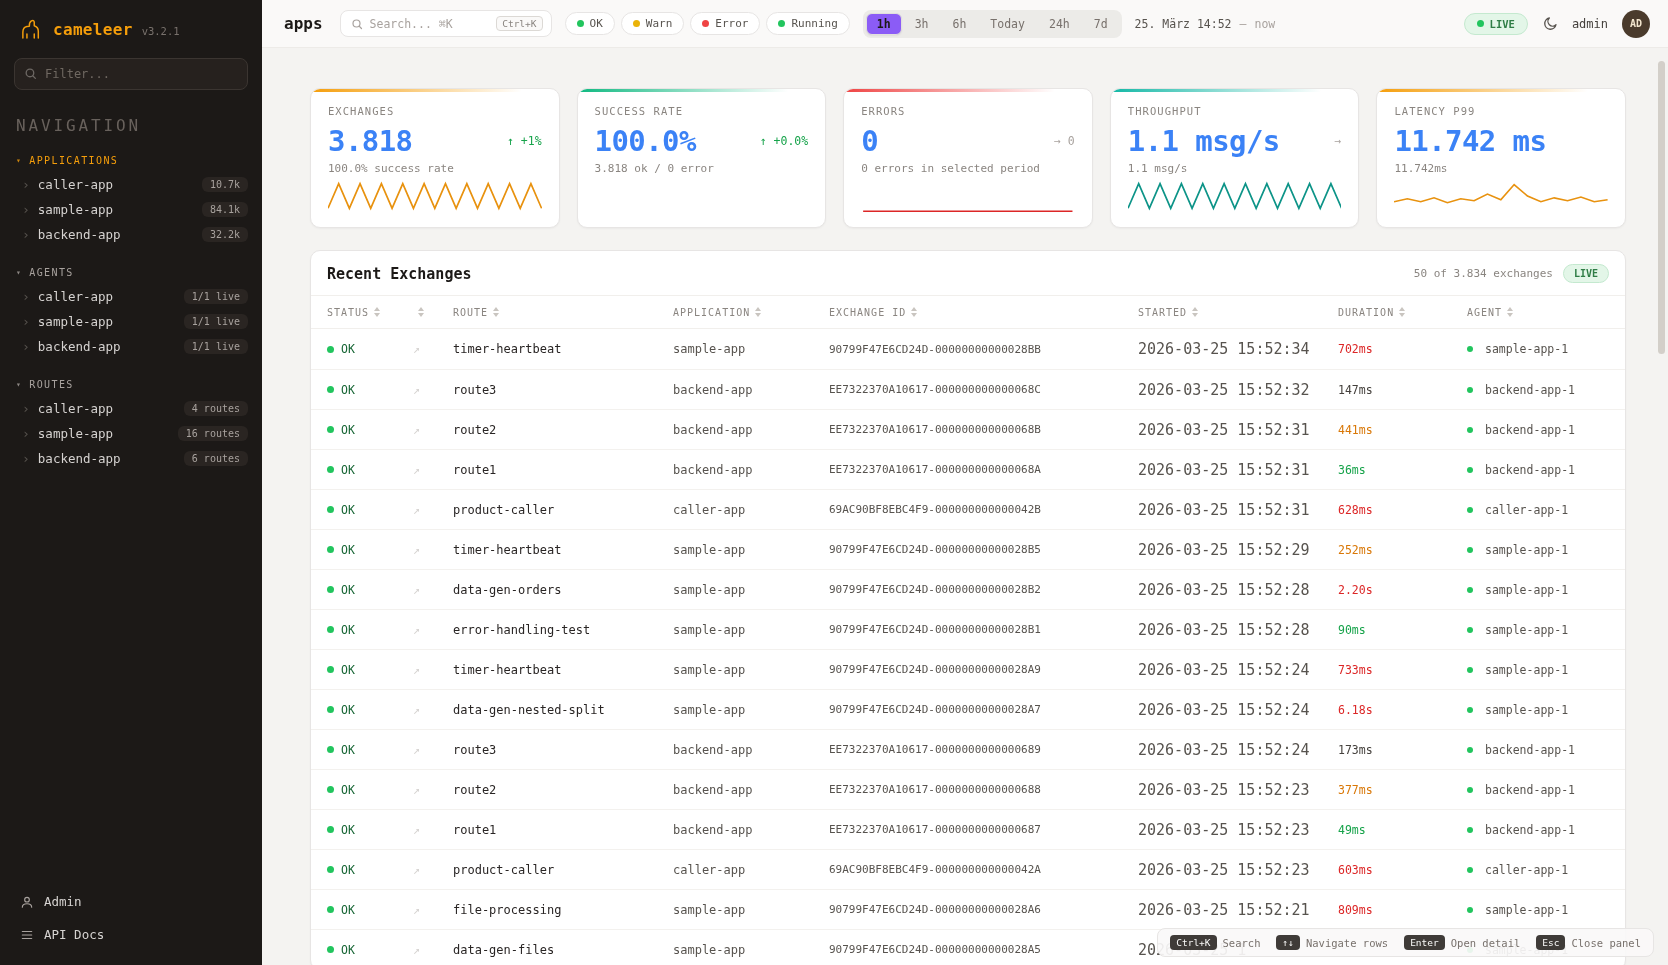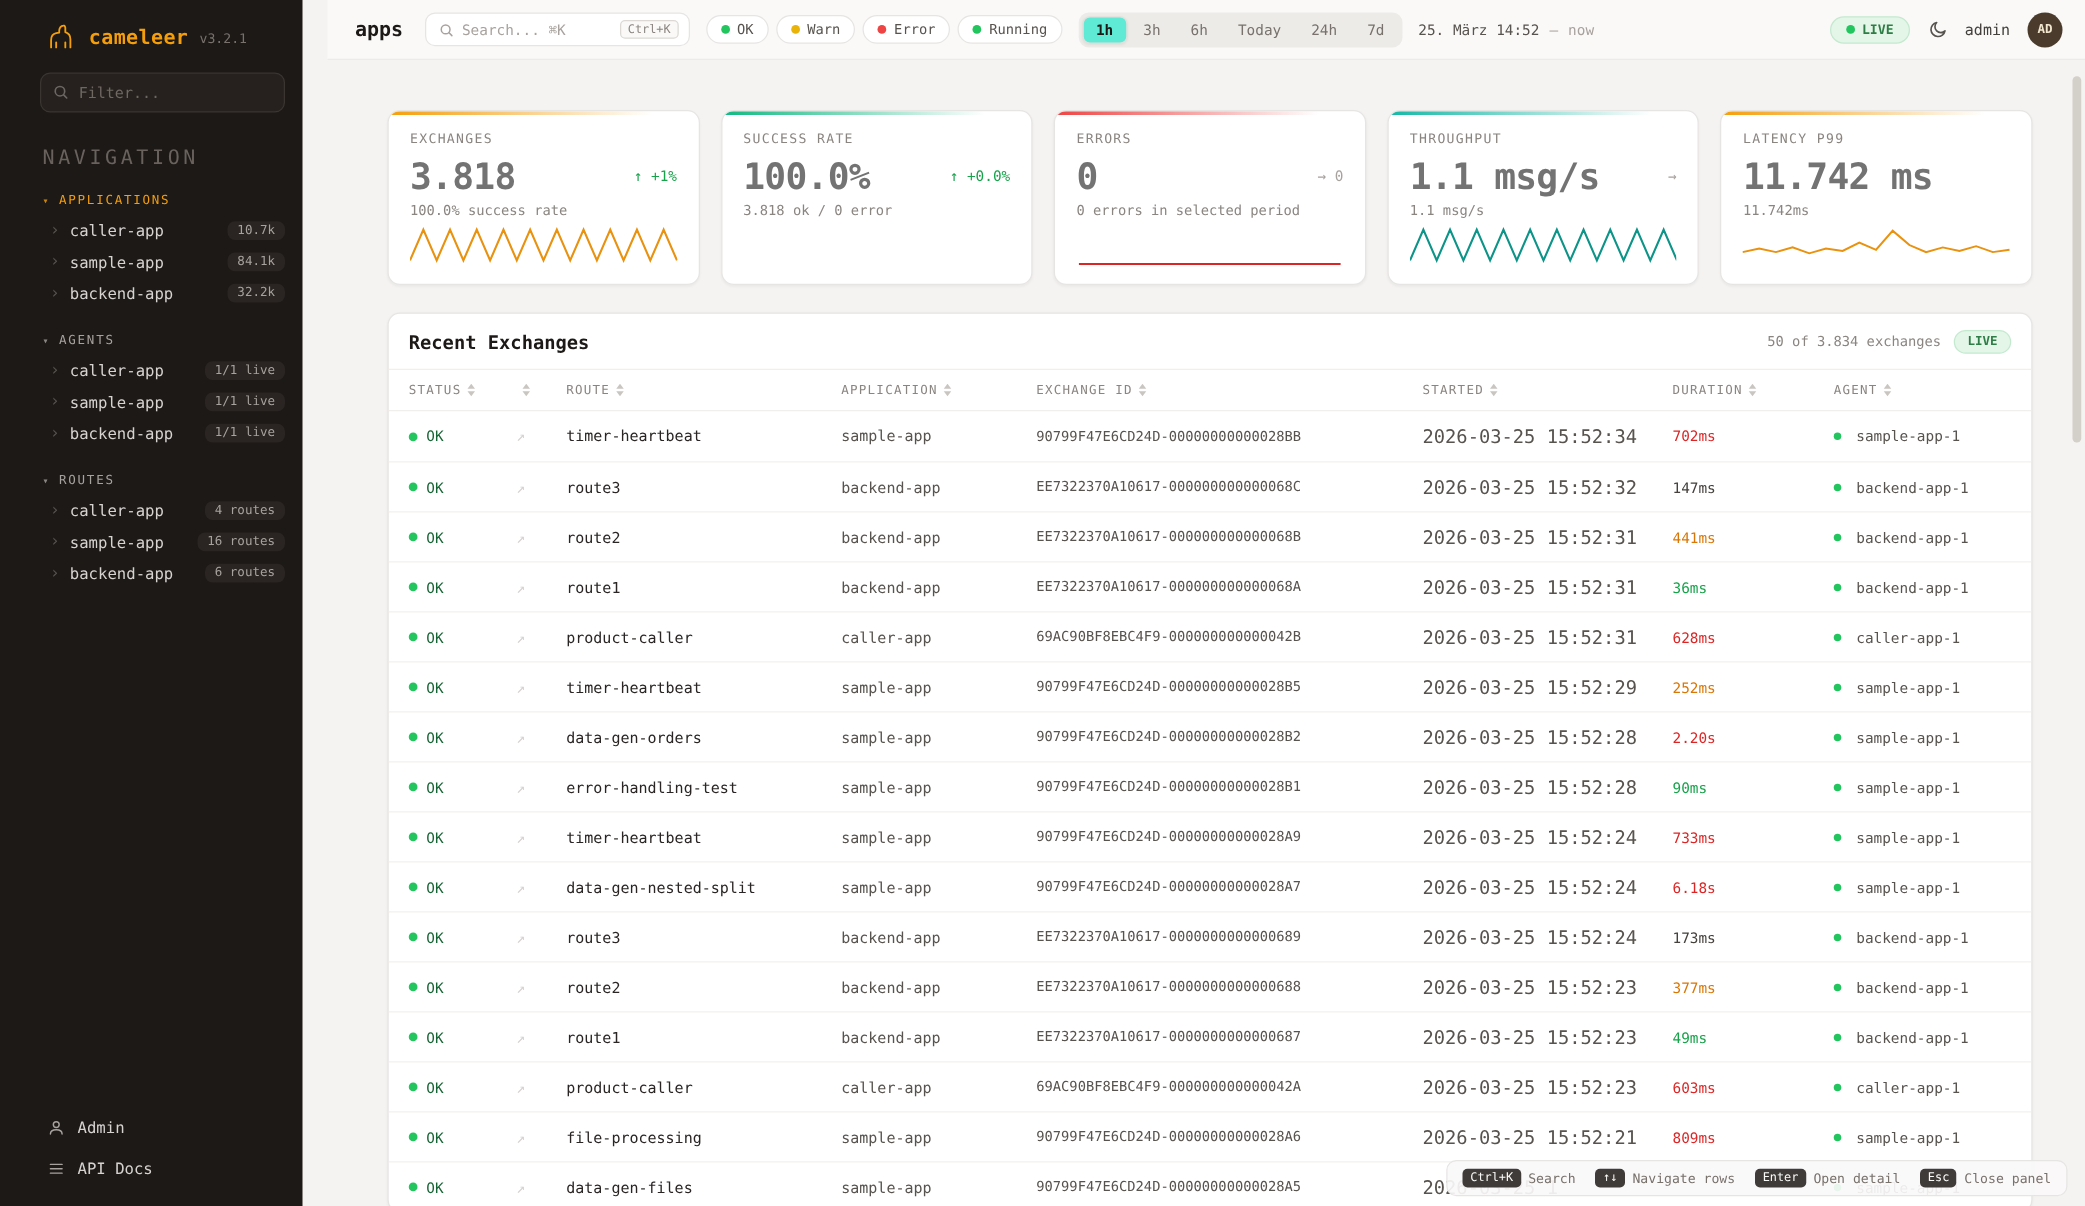--- a/index.html
+++ b/index.html
@@ -1,20 +1,20 @@
 <!DOCTYPE html>
 <html><head>
 <meta charset="utf-8">
 <style>
   * { box-sizing: border-box; margin: 0; padding: 0; }
   html,body { width:1668px; height:965px; overflow:hidden; }
   body { font-family:"DejaVu Sans Mono", monospace; background:#f4f3f1; color:#1c1917; position:relative; }
 
   
-  .sidebar { position:absolute; left:0; top:0; bottom:0; width:242px; background:#1c1917; display:flex; flex-direction:column;padding-left:18px; }
+  .sidebar { position:absolute; left:0; top:0; bottom:0; width:262px; background:#1c1917; display:flex; flex-direction:column; }
   .side-logo { display:flex; align-items:center; gap:9px; padding:16px 18px 12px; }
   .logo-name { color:#f59e0b; font-weight:bold; font-size:16px; letter-spacing:.02em; }
   .logo-ver { color:#78716c; font-size:10.5px; margin-top:3px; }
   .side-filter { margin:4px 14px 0; position:relative; }
   .side-filter input { width:100%; background:#26211e; border:1px solid #3b3531; border-radius:8px; padding:8px 10px 8px 30px; color:#d6d3d1; font-size:12px; font-family:inherit; outline:none; }
   .side-filter input::placeholder { color:#6f6861; }
   .side-filter .icn { position:absolute; left:10px; top:9px; opacity:.7; }
   .nav-label { margin:26px 16px 0; font-size:16px; letter-spacing:.18em; color:#68615c; }
   .side-section { margin-top:14px; }
   .side-section-head { display:flex; align-items:center; gap:7px; padding:6px 16px; font-size:10px; letter-spacing:.14em; color:#a8a29e; cursor:pointer; }
@@ -34,37 +34,37 @@
   .page-title { font-weight:bold; font-size:16px; color:#1c1917; margin-right:4px; }
   .search-box { display:flex; align-items:center; gap:7px; width:212px; background:#fff; border:1px solid #e7e5e4; border-radius:8px; padding:5px 8px 5px 10px; }
   .search-box input { border:none; outline:none; flex:1; min-width:0; font-family:inherit; font-size:11.5px; color:#44403c; background:transparent; }
   .search-box input::placeholder { color:#a8a29e; }
   .kbd-chip { border:1px solid #dcd9d5; border-radius:4px; padding:1px 5px; font-size:9.5px; color:#8a8580; background:#faf9f8; }
   .chips { display:flex; gap:6px; }
   .chip { display:flex; align-items:center; gap:6px; background:#fff; border:1px solid #e7e5e4; border-radius:999px; padding:4px 11px; font-size:11px; color:#57534e; font-family:inherit; cursor:pointer; }
   .dot { width:7px; height:7px; border-radius:50%; display:inline-block; }
   .segmented { display:flex; align-items:center; background:#ecebe8; border-radius:8px; padding:3px; gap:2px; }
   .seg { border:none; background:transparent; font-family:inherit; font-size:11.5px; color:#78716c; padding:4px 11px; border-radius:6px; cursor:pointer; }
-  .seg.active { background:#5eead4; color:#1c1917; font-weight:bold; border:1px solid #e2e0dd; box-shadow:0 1px 2px rgba(0,0,0,.06); padding:3px 10px; }
+  .seg.active { background:#8b5cf6; color:#1c1917; font-weight:bold; border:1px solid #e2e0dd; box-shadow:0 1px 2px rgba(0,0,0,.06); padding:3px 10px; }
   .range-text { font-size:11.5px; color:#57534e; display:flex; gap:8px; align-items:center; }
   .range-text .sep, .range-text .to { color:#a8a29e; }
   .top-right { margin-left:auto; display:flex; align-items:center; gap:14px; }
   .live-pill { display:flex; align-items:center; gap:6px; background:#e3f6e8; border:1px solid #c4e9cf; color:#2f7d46; border-radius:999px; padding:4px 12px; font-size:10.5px; font-weight:bold; }
   .moon-btn { background:none; border:none; cursor:pointer; display:flex; }
   .user-name { font-size:12px; color:#44403c; }
   .avatar { width:28px; height:28px; border-radius:50%; background:#4a3b2c; color:#f3e6ce; font-size:10px; font-weight:bold; display:flex; align-items:center; justify-content:center; }
 
   
   .content { padding:40px 42px 0 48px; }
   .kpi-row { display:grid; grid-template-columns:repeat(5,1fr); gap:17px; }
   .card { position:relative; background:#fff; border:1px solid #e7e5e4; border-radius:10px; padding:16px 17px 12px; min-height:140px; display:flex; flex-direction:column; overflow:hidden; box-shadow:0 1px 2px rgba(0,0,0,.04); }
   .card-accent { position:absolute; top:0; left:0; right:0; height:3px; }
   .kpi-label { font-size:10.5px; letter-spacing:.1em; color:#8a8580; }
   .kpi-value-row { display:flex; align-items:center; justify-content:space-between; margin-top:7px; }
-  .kpi-value { font-size:29px; font-weight:bold; letter-spacing:-.02em; color:#737373; white-space:nowrap; }
+  .kpi-value { font-size:29px; font-weight:bold; letter-spacing:-.02em; color:#3b82f6; white-space:nowrap; }
   .kpi-delta { font-size:11.5px; white-space:nowrap; }
   .kpi-delta.up { color:#16a34a; }
   .kpi-delta.flat { color:#a8a29e; }
   .kpi-sub { font-size:11px; color:#8a8580; margin-top:4px; }
   .spark { margin-top:auto; width:100%; height:38px; display:block; }
   .spark-empty { margin-top:auto; height:38px; }
 
   
   .table-card { margin-top:22px; background:#fff; border:1px solid #e7e5e4; border-radius:10px; box-shadow:0 1px 2px rgba(0,0,0,.04); overflow:hidden; }
   .table-head { display:flex; align-items:center; padding:13px 16px 12px; }

